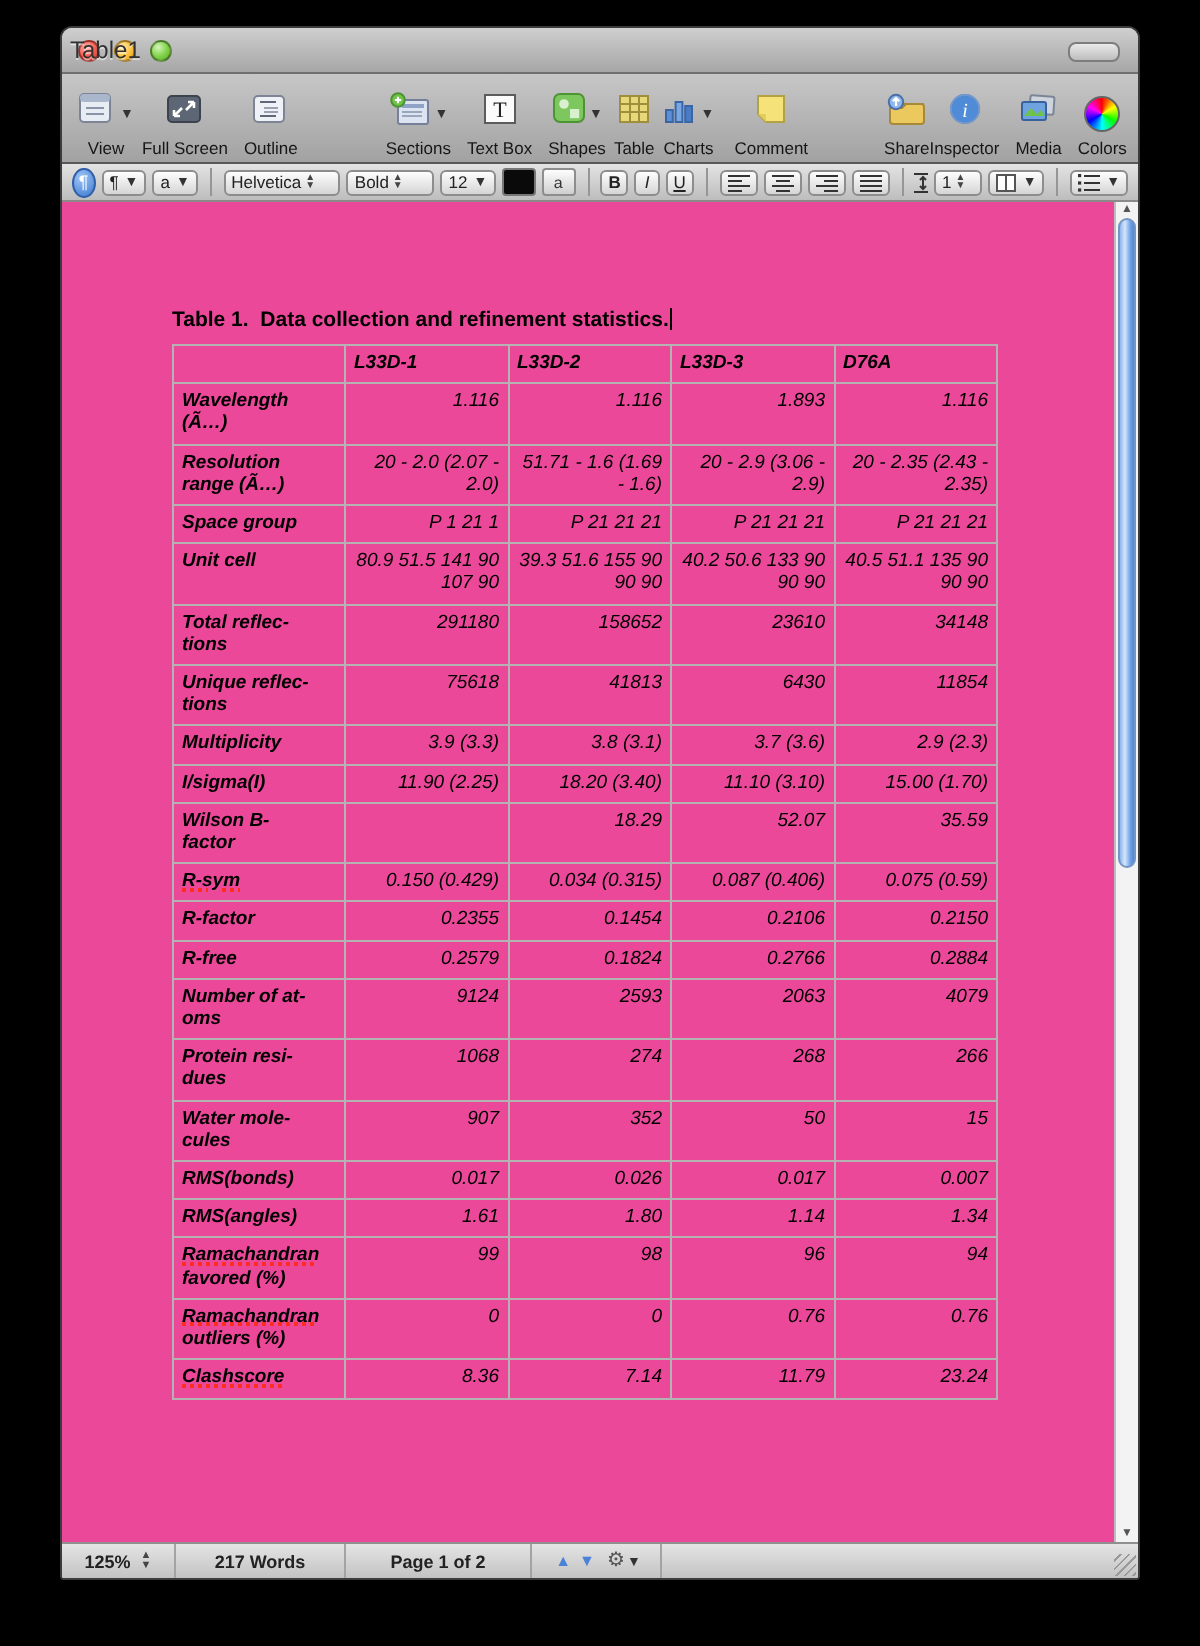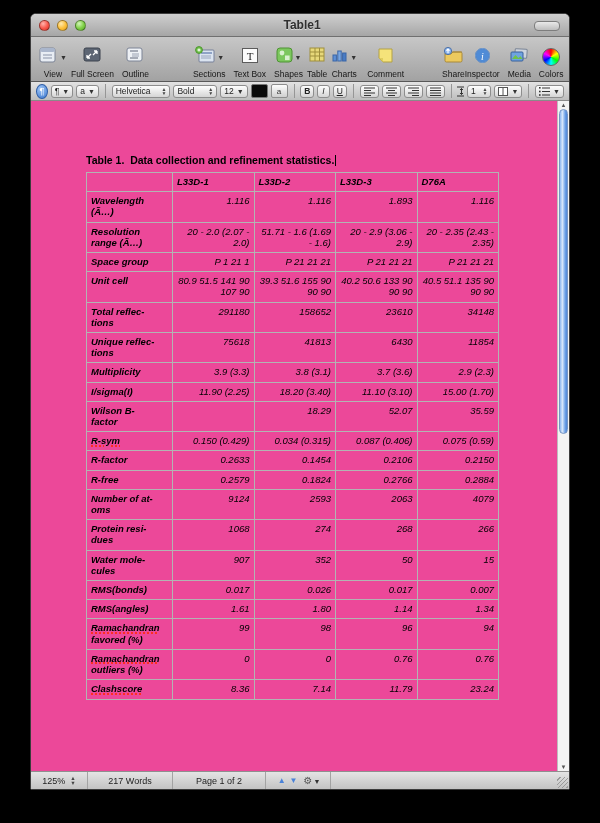--- a/index.html
+++ b/index.html
@@ -9,21 +9,21 @@
           border-radius:6px 6px 2px 2px;box-shadow:0 12px 34px rgba(0,0,0,.65);overflow:hidden;
           border:1px solid #3c3c3c;box-sizing:border-box;}
   
   .titlebar{height:22px;background:linear-gradient(#cfcfcf,#a6a6a6);border-bottom:1px solid #707070;
             display:flex;align-items:center;position:relative;}
   .lights{display:flex;gap:7px;margin-left:8px;}
   .light{width:11px;height:11px;border-radius:50%;border:1px solid rgba(0,0,0,.35);box-sizing:border-box;}
   .light.red{background:radial-gradient(circle at 35% 30%,#ffb3ac,#f8564a 55%,#d0342b);}
   .light.yellow{background:radial-gradient(circle at 35% 30%,#ffe9b0,#fdbf37 55%,#dd9c23);}
   .light.green{background:radial-gradient(circle at 35% 30%,#d2f5b8,#7ed044 55%,#5ba631);}
-  .wtitle{position:absolute;left:4px;right:0;text-align:center;font-size:12px;font-weight:700;color:#303030;
+  .wtitle{position:absolute;left:4px;right:0;font-size:12px;font-weight:400;color:#303030;
           text-shadow:0 1px 0 rgba(255,255,255,.5);}
   .lozenge{position:absolute;right:9px;top:7px;width:24px;height:8px;border-radius:4px;
            border:1px solid #7d7d7d;background:linear-gradient(#e9e9e9,#bdbdbd);}
   
   .toolbar{height:45px;background:linear-gradient(#c7c7c7,#a2a2a2);border-bottom:1px solid #585858;
            display:flex;align-items:flex-end;padding:2px 6px 2px 8px;box-sizing:border-box;}
   .tool{display:flex;flex-direction:column;align-items:center;justify-content:flex-end;height:40px;}
   .tool .lbl{font-size:8.5px;color:#161616;margin-top:1px;white-space:nowrap;}
   .icn{height:22px;display:flex;align-items:center;}
   .dd{font-size:7px;color:#333;margin-left:1px;}
@@ -31,21 +31,21 @@
   .pushR{margin-left:auto;}
   .colorwheel{width:16px;height:16px;border-radius:50%;
      background:conic-gradient(#f00,#ff0,#0f0,#0ff,#00f,#f0f,#f00);border:1px solid #666;}
   .fontA{font-family:"Liberation Serif","DejaVu Serif",serif;font-size:17px;font-weight:700;color:#111;line-height:1;}
   
   .formatbar{height:19px;background:linear-gradient(#e3e3e3,#bdbdbd);border-bottom:1px solid #8a8a8a;
              display:flex;align-items:center;padding:0 5px;gap:3px;box-sizing:border-box;font-size:8.5px;}
   .fsep{width:1px;height:14px;background:#969696;margin:0 3px;}
   .fbtn{background:linear-gradient(#fefefe,#d5d5d5);border:1px solid #8d8d8d;border-radius:3px;height:13px;
         display:inline-flex;align-items:center;padding:0 3px;gap:2px;color:#222;box-sizing:border-box;}
-  .fpop{justify-content:space-between;}
+  .fpop{}
   .stepper{display:inline-flex;flex-direction:column;line-height:4px;font-size:5px;color:#444;}
   .pstyle{width:13px;height:13px;border-radius:50%;background:radial-gradient(circle at 35% 30%,#9ec4f5,#3e7ad0);
           color:#fff;font-size:9px;display:flex;align-items:center;justify-content:center;border:1px solid #2f5fa8;}
   .swatch-black{width:20px;height:12px;background:#0a0a0a;border:1px solid #777;border-radius:2px;}
   .swatch-a{width:20px;height:12px;background:linear-gradient(#fdfdfd,#cfcfcf);border:1px solid #8d8d8d;border-radius:2px;
             font-size:8px;display:flex;align-items:center;justify-content:center;color:#333;}
   .biu{width:14px;justify-content:center;font-weight:700;}
   .alignsvg{display:block;}
   
   .docarea{position:absolute;left:0;top:87px;right:12px;bottom:18px;background:#ec4899;overflow:hidden;}
@@ -62,21 +62,21 @@
   .misspell{text-decoration:underline;text-decoration-style:dotted;text-decoration-color:#ff2d21;text-decoration-thickness:1.5px;text-underline-offset:1px;}
   
   .vscroll{position:absolute;top:87px;right:0;width:12px;bottom:18px;background:#f3f3f3;
            border-left:1px solid #bdbdbd;box-sizing:border-box;}
   .varrow{position:absolute;left:0;width:11px;text-align:center;font-size:6px;color:#555;}
   .vthumb{position:absolute;left:1px;top:8px;width:9px;height:325px;border-radius:5px;
           background:linear-gradient(90deg,#8db6ee,#d6e6fa 35%,#6b9fe6 75%,#4f87d8);border:1px solid #7595c4;box-sizing:border-box;}
   
   .statusbar{position:absolute;left:0;right:0;bottom:0;height:18px;background:linear-gradient(#e4e4e4,#c3c3c3);
              border-top:1px solid #8f8f8f;display:flex;align-items:center;font-size:9px;color:#222;box-sizing:border-box;}
-  .sseg{display:flex;align-items:center;justify-content:center;height:100%;}
+  .sseg{display:flex;align-items:center;justify-content:center;height:100%;font-weight:bold;}
   .ssep{width:1px;height:100%;background:#a3a3a3;}
   .zstep{display:inline-flex;flex-direction:column;line-height:4.5px;font-size:5.5px;color:#444;margin-left:5px;}
   .navtri{color:#4a82d8;font-size:8px;margin:0 2px;}
   .gear{font-size:10px;color:#555;margin-left:4px;}
   .grip{position:absolute;right:1px;bottom:1px;width:11px;height:11px;
         background:repeating-linear-gradient(135deg,transparent 0 2px,#9a9a9a 2px 3px);}
 </style>
 </head>
 <body>
 
@@ -445,21 +445,21 @@
             </tr>
             <tr>
               <td class="rowlabel"><span class="misspell">R-sym</span></td>
               <td class="val">0.150 (0.429)</td>
               <td class="val">0.034 (0.315)</td>
               <td class="val">0.087 (0.406)</td>
               <td class="val">0.075 (0.59)</td>
             </tr>
             <tr>
               <td class="rowlabel">R-factor</td>
-              <td class="val">0.2633</td>
+              <td class="val">0.2355</td>
               <td class="val">0.1454</td>
               <td class="val">0.2106</td>
               <td class="val">0.2150</td>
             </tr>
             <tr>
               <td class="rowlabel">R-free</td>
               <td class="val">0.2579</td>
               <td class="val">0.1824</td>
               <td class="val">0.2766</td>
               <td class="val">0.2884</td>

